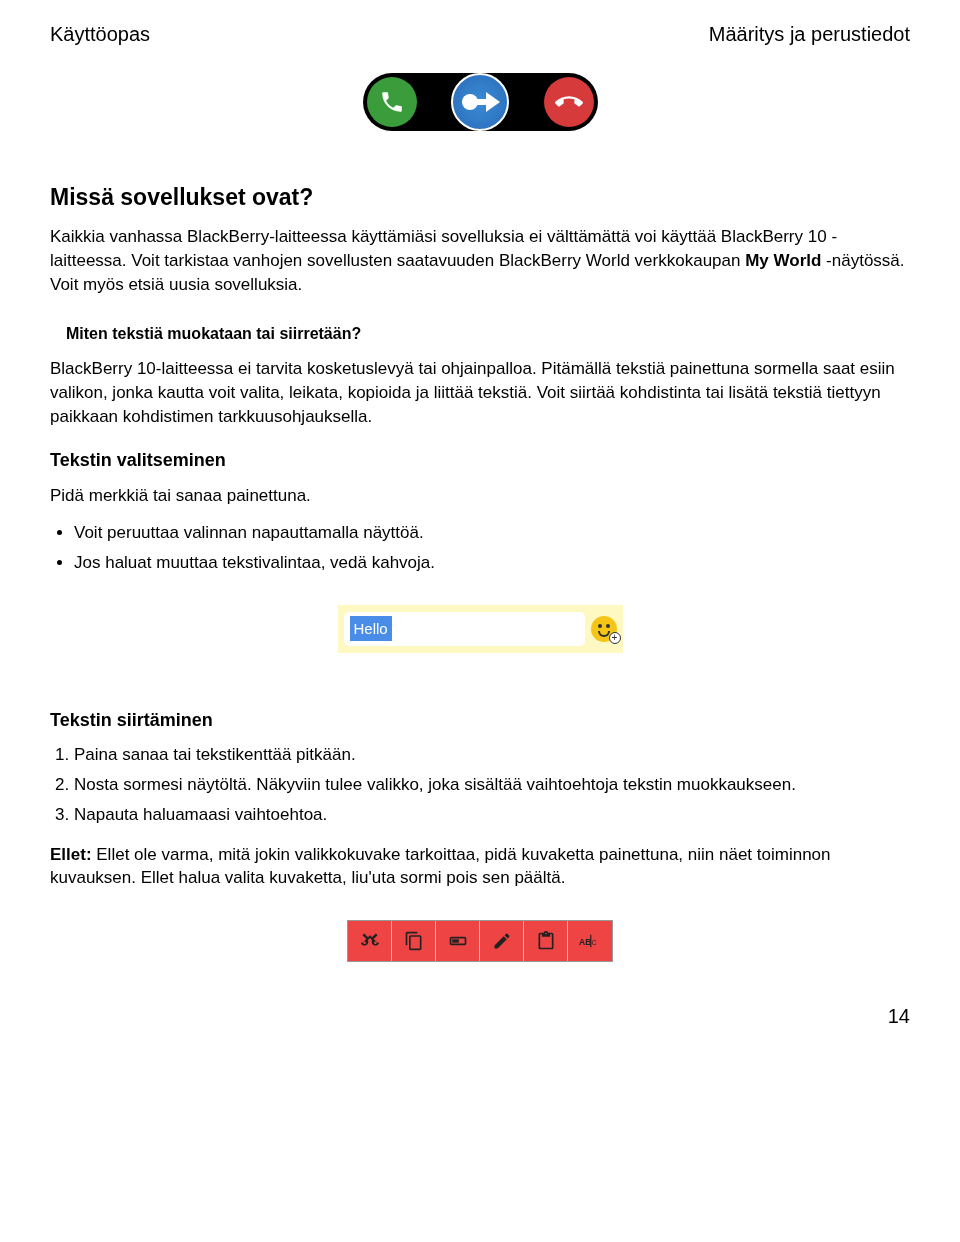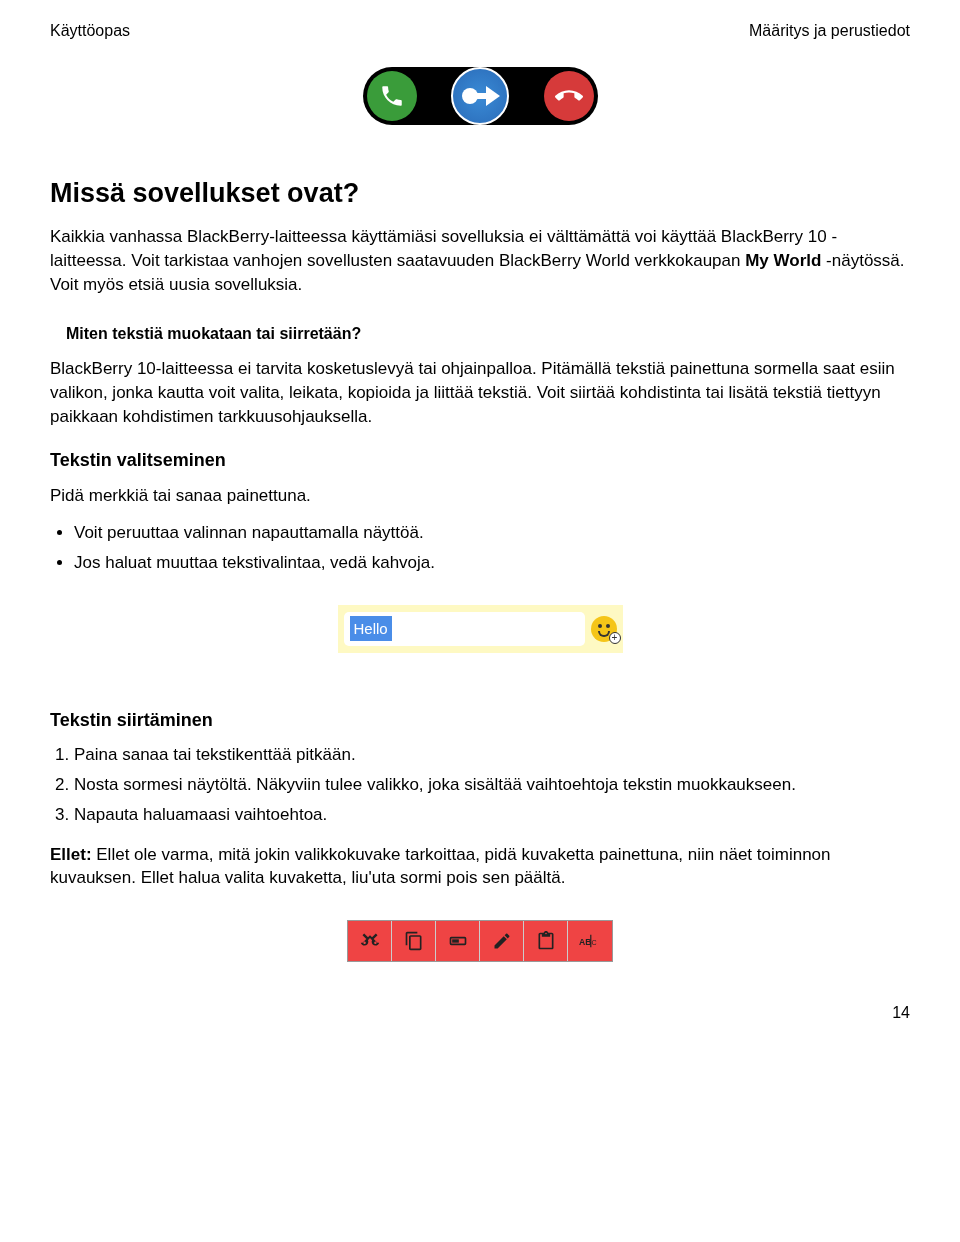--- a/index.html
+++ b/index.html
@@ -9,21 +9,21 @@
       margin: 0 auto;
       padding: 20px 50px;
       color: #000;
       font-size: 17px;
       line-height: 1.4;
     }
     .header {
       display: flex;
       justify-content: space-between;
       margin-bottom: 25px;
-      font-size: 16px;
+      font-size: 20px;
     }
     .call-slider {
       display: flex;
       justify-content: center;
       margin-bottom: 50px;
     }
     .slider-track {
       width: 235px;
       height: 58px;
       background: #000;
@@ -82,21 +82,21 @@
       border-bottom: 10px solid transparent;
     }
     .arrow-line {
       position: absolute;
       left: 10px; top: 50%;
       transform: translateY(-50%);
       width: 16px; height: 6px;
       background: #fff;
     }
     h2 {
-      font-size: 27px;
+      font-size: 23px;
       font-weight: bold;
       margin: 30px 0 12px 0;
     }
     h3 {
       font-size: 16px;
       font-weight: bold;
       margin: 26px 0 12px 16px;
     }
     h4 {
       font-size: 18px;
@@ -200,21 +200,21 @@
       border-right: 1px solid #ccc;
       display: flex;
       align-items: center;
       justify-content: center;
       color: #222;
     }
     .tb-btn:last-child { border-right: none; }
     .page-num {
       text-align: right;
       margin-top: 40px;
-      font-size: 16px;
+      font-size: 20px;
     }
   </style>
 </head>
 <body>
 
 <div class="header">
   <span>Käyttöopas</span>
   <span>Määritys ja perustiedot</span>
 </div>
 

